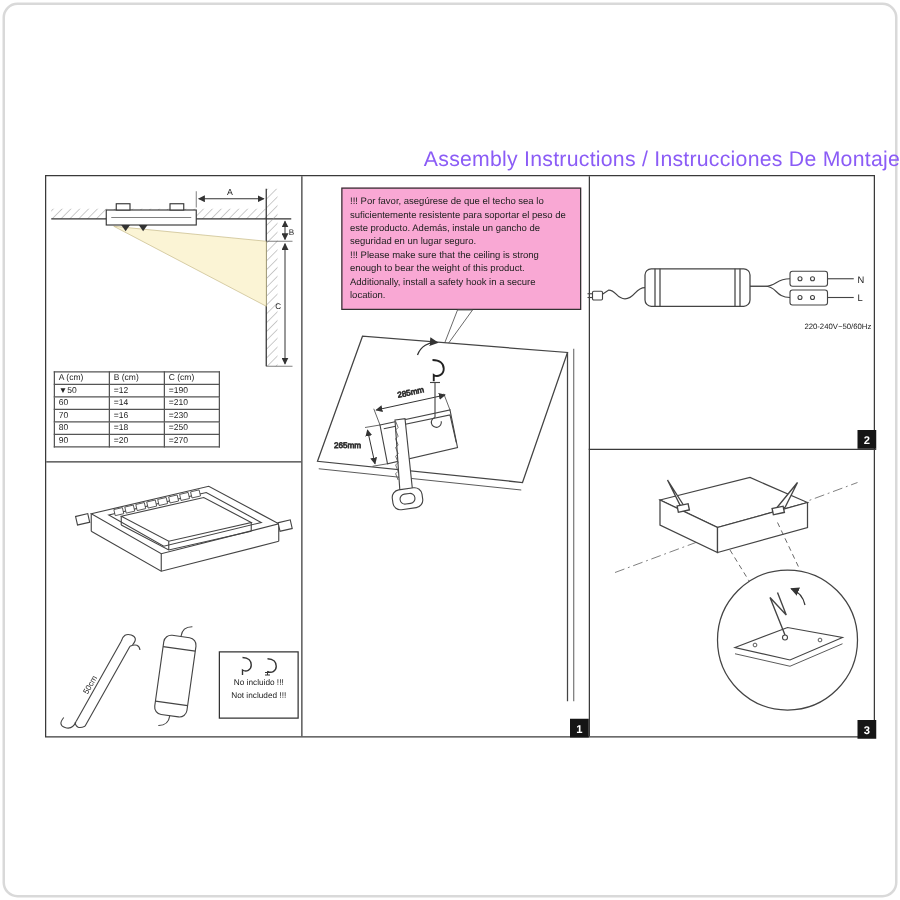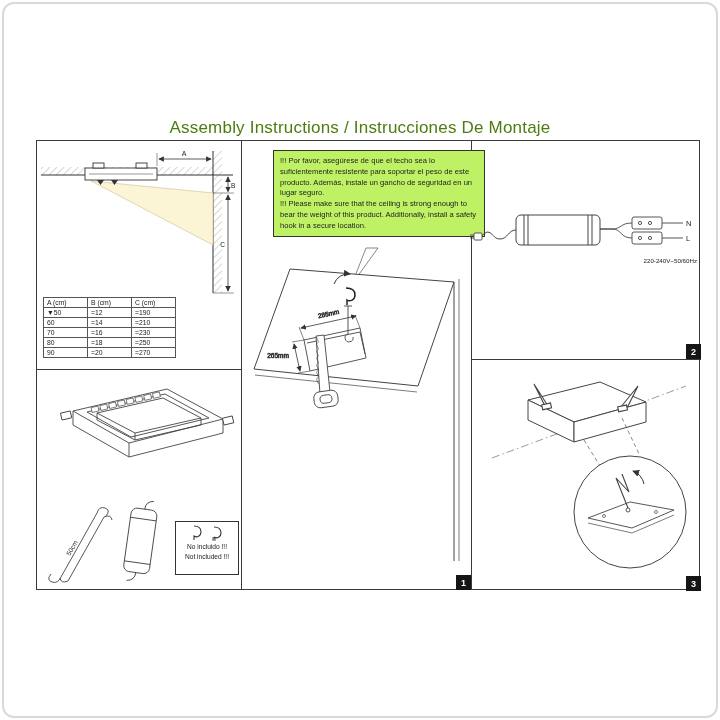--- a/index.html
+++ b/index.html
@@ -1,27 +1,27 @@
 <!DOCTYPE html>
 <html><head>
 <meta charset="utf-8">
 <style>
   *{margin:0;padding:0;box-sizing:border-box}
   html,body{width:720px;height:720px}
   body{position:relative;background:#ffffff;font-family:"Liberation Sans",sans-serif;color:#1a1a1a;overflow:hidden}
   .page-frame{position:absolute;inset:2px;border:2px solid #d9d9d9;border-radius:12px;pointer-events:none}
-  .title{position:absolute;top:118px;left:0;width:100%;text-align:center;font-size:17px;letter-spacing:.2px;color:#4d7c0f}
+  .title{position:absolute;top:118px;left:0;width:100%;text-align:right;font-size:17px;letter-spacing:.2px;color:#8b5cf6}
   .board{position:absolute;left:36px;top:140px;width:664px;height:450px;border:1px solid #3a3a3a;background:#fff}
   .vdiv{position:absolute;top:0;bottom:0;width:1px;background:#3a3a3a}
   .hdiv{position:absolute;height:1px;background:#3a3a3a}
   .panel{position:absolute}
   svg{position:absolute;overflow:visible}
   text{font-family:"Liberation Sans",sans-serif;fill:#222}
   .badge{position:absolute;width:15px;height:15px;background:#151515;color:#fff;font-size:9px;font-weight:bold;display:flex;align-items:center;justify-content:center}
-  .note-box{position:absolute;left:31px;top:9px;width:212px;border:1px solid #333;background:#bef264;padding:5px 6px;font-size:7.6px;line-height:1.42;color:#222}
+  .note-box{position:absolute;left:31px;top:9px;width:192px;border:1px solid #333;background:#f9a8d4;padding:5px 6px;font-size:7.6px;line-height:1.42;color:#222}
   .note-en{}
   .dim-table{position:absolute;left:6px;top:156px;border-collapse:collapse;font-size:6.8px;color:#222}
   .dim-table th,.dim-table td{border:1px solid #555;font-weight:normal;text-align:left;padding:0 3px;height:10px;white-space:nowrap}
   .dim-table th{width:44px}
   .ninc-box{position:absolute;left:138px;top:151px;width:64px;height:54px;border:1px solid #333;background:#fff;font-size:6.6px;text-align:center;line-height:1.5}
   .ninc-box .icons{height:20px;position:relative}
 </style>
 </head>
 <body>
 

